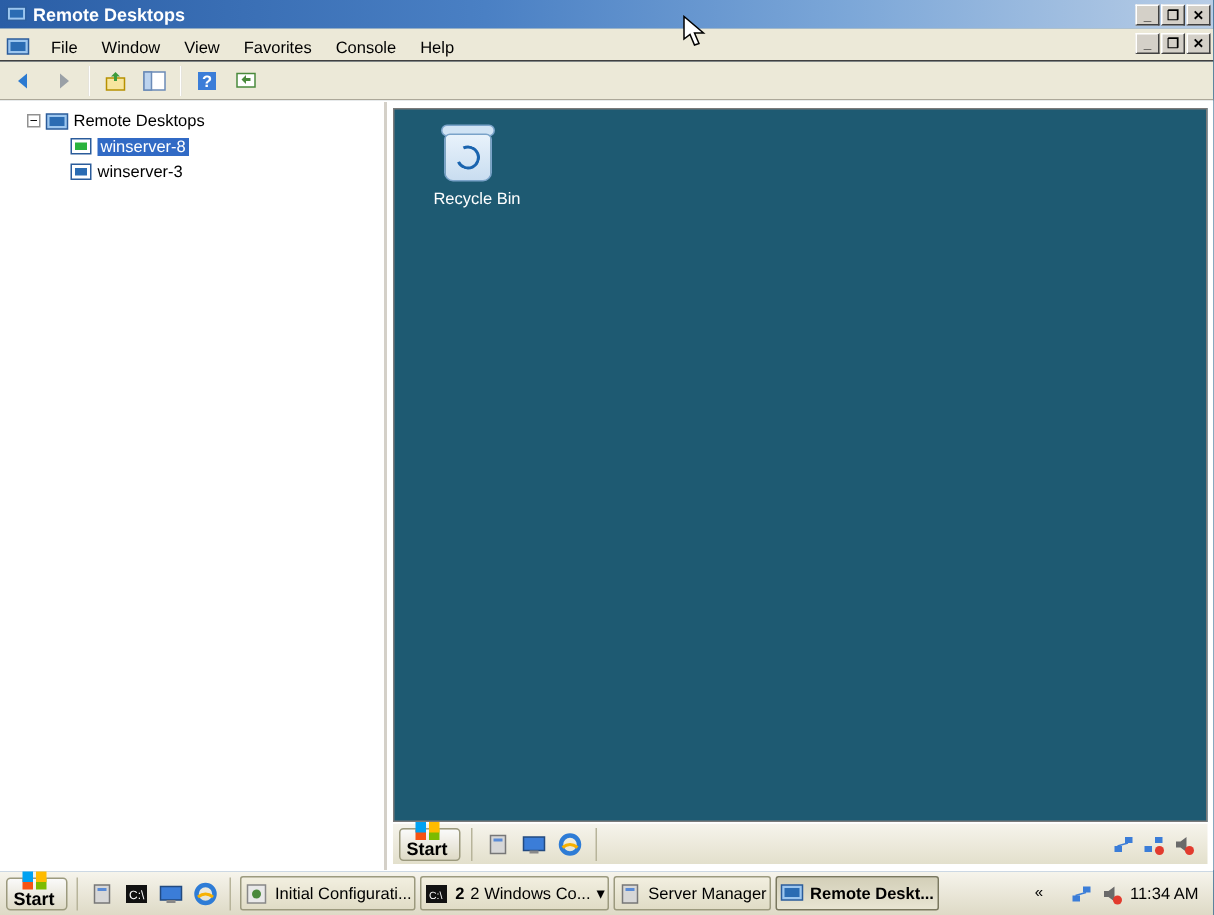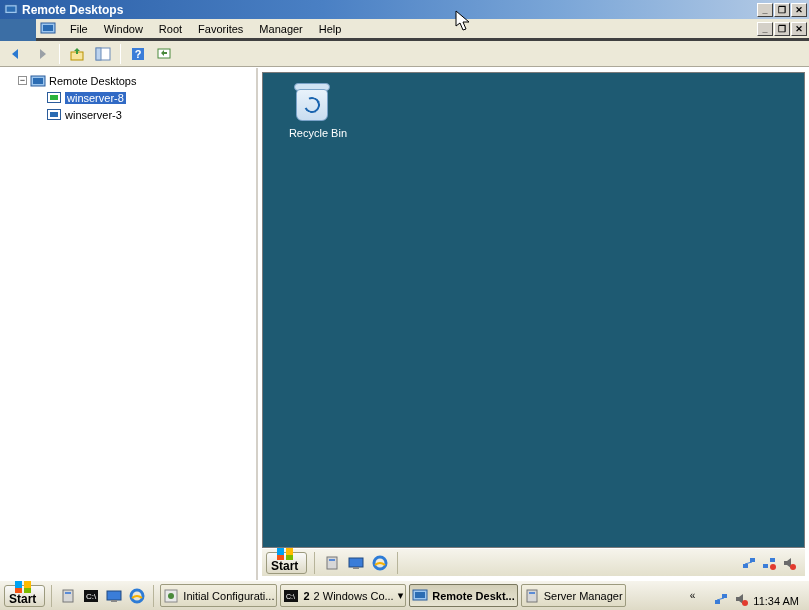--- a/index.html
+++ b/index.html
@@ -28,25 +28,24 @@
     border: 1px solid #fff;
     border-right-color:#404040; border-bottom-color:#404040;
     display:flex;align-items:center;justify-content:center;
     font-size:9px; font-weight:bold; color:#000;
     margin-left:1px;
   }
   
   .menubar {
     height: 22px;
     background: #ece9d8;
-    border-bottom: 3px solid #404040;
-    display: flex; align-items: center;
+    border-bottom: 1px solid #404040;
+    display: flex; align-items: flex-end;
     padding-left: 4px;
     position: relative;
-    margin-left: 36px;
   }
   .menubar .app-icon { width:16px; height:16px; margin-right:6px; }
   .menu-item { padding: 2px 8px; cursor: default; color:#000; }
   .menubar .winbtns { position:absolute; right:2px; top:3px; }
   
   .toolbar {
     height: 26px;
     background: #ece9d8;
     border-bottom: 1px solid #aca899;
     display: flex; align-items: center;
@@ -155,21 +154,21 @@
     display:flex;align-items:center;gap:4px;font-size:11px;
     max-width:130px;overflow:hidden;white-space:nowrap;
   }
   .task-btn.active{
     background:linear-gradient(to bottom,#d3cfb8,#e8e5d3);
     border-color:#7a785f;
     font-weight:bold;
   }
   .task-icon{width:16px;height:16px;flex-shrink:0;}
   .host-tray{
-    display:flex;align-items:flex-end;gap:4px;
+    display:flex;align-items:center;gap:4px;
     height:23px;padding:0 6px 0 10px;margin-left:2px;
   }
   .clock{font-size:11px;}
   .chevrons{font-size:10px;margin:0 3px;}
   
   .svg16{width:16px;height:16px;}
   
   .cursor{position:absolute;left:455px;top:10px;pointer-events:none;z-index:999;}
 </style>
 </head>
@@ -188,23 +187,23 @@
   </div>
 </div>
 
 <div class="menubar">
   <svg class="app-icon" viewBox="0 0 16 16">
     <rect x="1" y="2" width="14" height="10" fill="#9cc6ef" stroke="#2b5c9b"></rect>
     <rect x="3" y="4" width="10" height="6" fill="#2b6cb3"></rect>
   </svg>
   <span class="menu-item">File</span>
   <span class="menu-item">Window</span>
-  <span class="menu-item">Root</span>
+  <span class="menu-item">View</span>
   <span class="menu-item">Favorites</span>
-  <span class="menu-item">Manager</span>
+  <span class="menu-item">Console</span>
   <span class="menu-item">Help</span>
   <div class="winbtns">
     <div class="winbtn">_</div>
     <div class="winbtn">❐</div>
     <div class="winbtn">✕</div>
   </div>
 </div>
 
 <div class="toolbar">
   <div class="tbtn">
@@ -380,33 +379,33 @@
   </div>
   <div class="task-btn">
     <svg class="task-icon" viewBox="0 0 16 16">
         <rect x="1" y="2" width="14" height="12" fill="#111"></rect>
         <text x="3" y="11" fill="#fff" font-size="7">C:\</text>
       </svg>
     <span style="font-weight:bold">2</span>
     <span>2 Windows Co...</span>
     <span>▾</span>
   </div>
+  <div class="task-btn">
+    <svg class="task-icon" viewBox="0 0 16 16">
+        <rect x="3" y="2" width="10" height="12" fill="#d7d7d7" stroke="#777"></rect>
+        <rect x="5" y="4" width="6" height="2" fill="#5a8bd6"></rect>
+      </svg>
+    <span>Server Manager</span>
+  </div>
   <div class="task-btn active">
     <svg class="task-icon" viewBox="0 0 16 16">
         <rect x="1" y="2" width="14" height="10" fill="#9cc6ef" stroke="#2b5c9b"></rect>
         <rect x="3" y="4" width="10" height="6" fill="#2b6cb3"></rect>
       </svg>
     <span>Remote Deskt...</span>
-  </div>
-  <div class="task-btn">
-    <svg class="task-icon" viewBox="0 0 16 16">
-        <rect x="3" y="2" width="10" height="12" fill="#d7d7d7" stroke="#777"></rect>
-        <rect x="5" y="4" width="6" height="2" fill="#5a8bd6"></rect>
-      </svg>
-    <span>Server Manager</span>
   </div>
 
   <div class="spacer"></div>
   <span class="chevrons">«</span>
   <div class="host-tray">
     <svg class="tray-icon" viewBox="0 0 16 16">
         <rect x="2" y="9" width="5" height="4" fill="#3b7dd8"></rect>
         <rect x="9" y="3" width="5" height="4" fill="#3b7dd8"></rect>
         <path d="M4 9 L11 7" stroke="#3b7dd8" stroke-width="1"></path>
       </svg>

